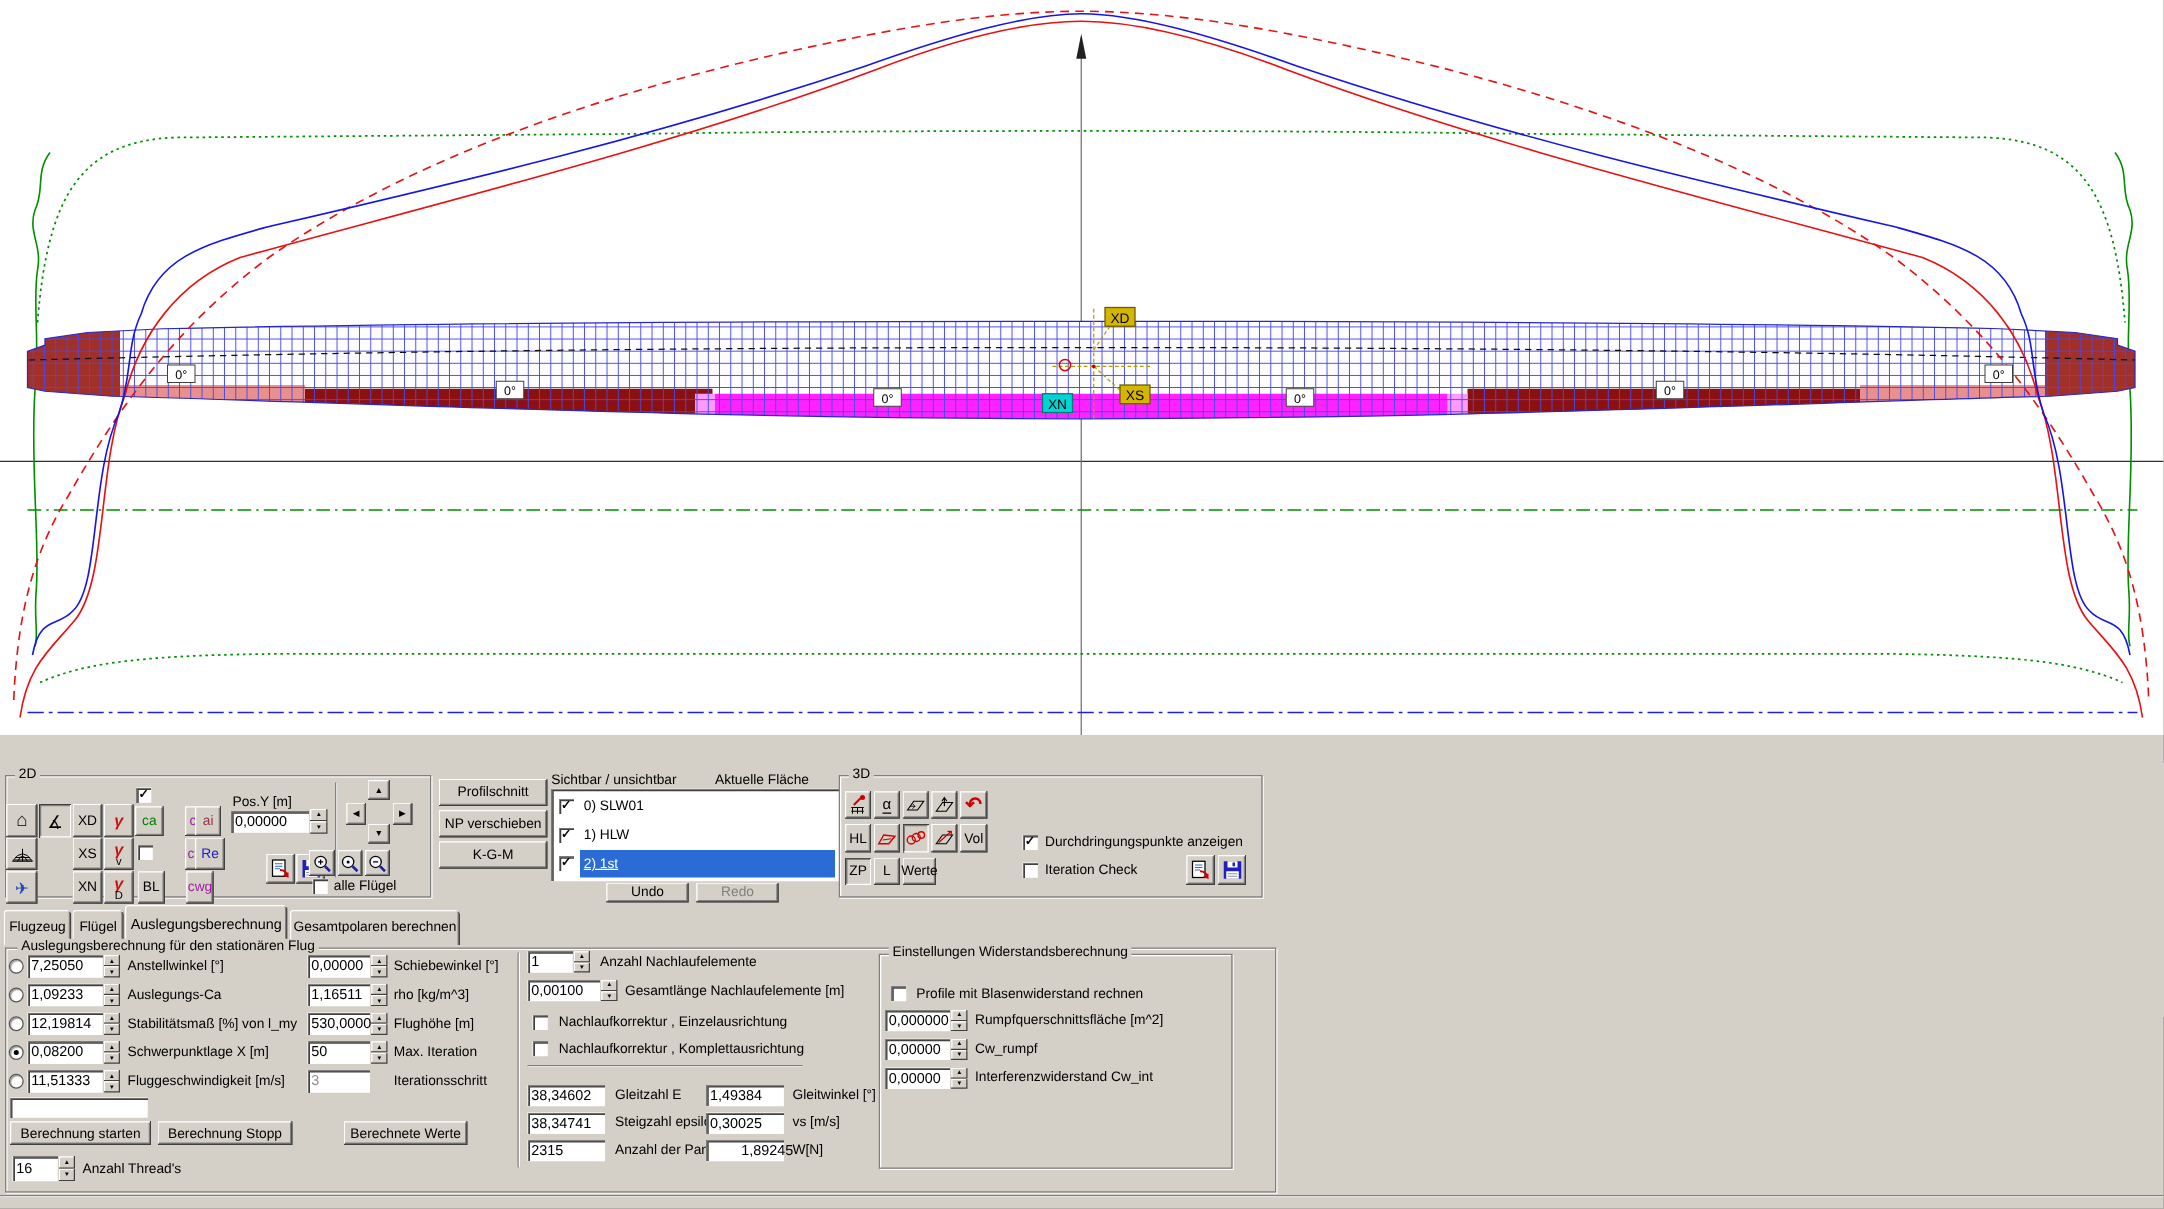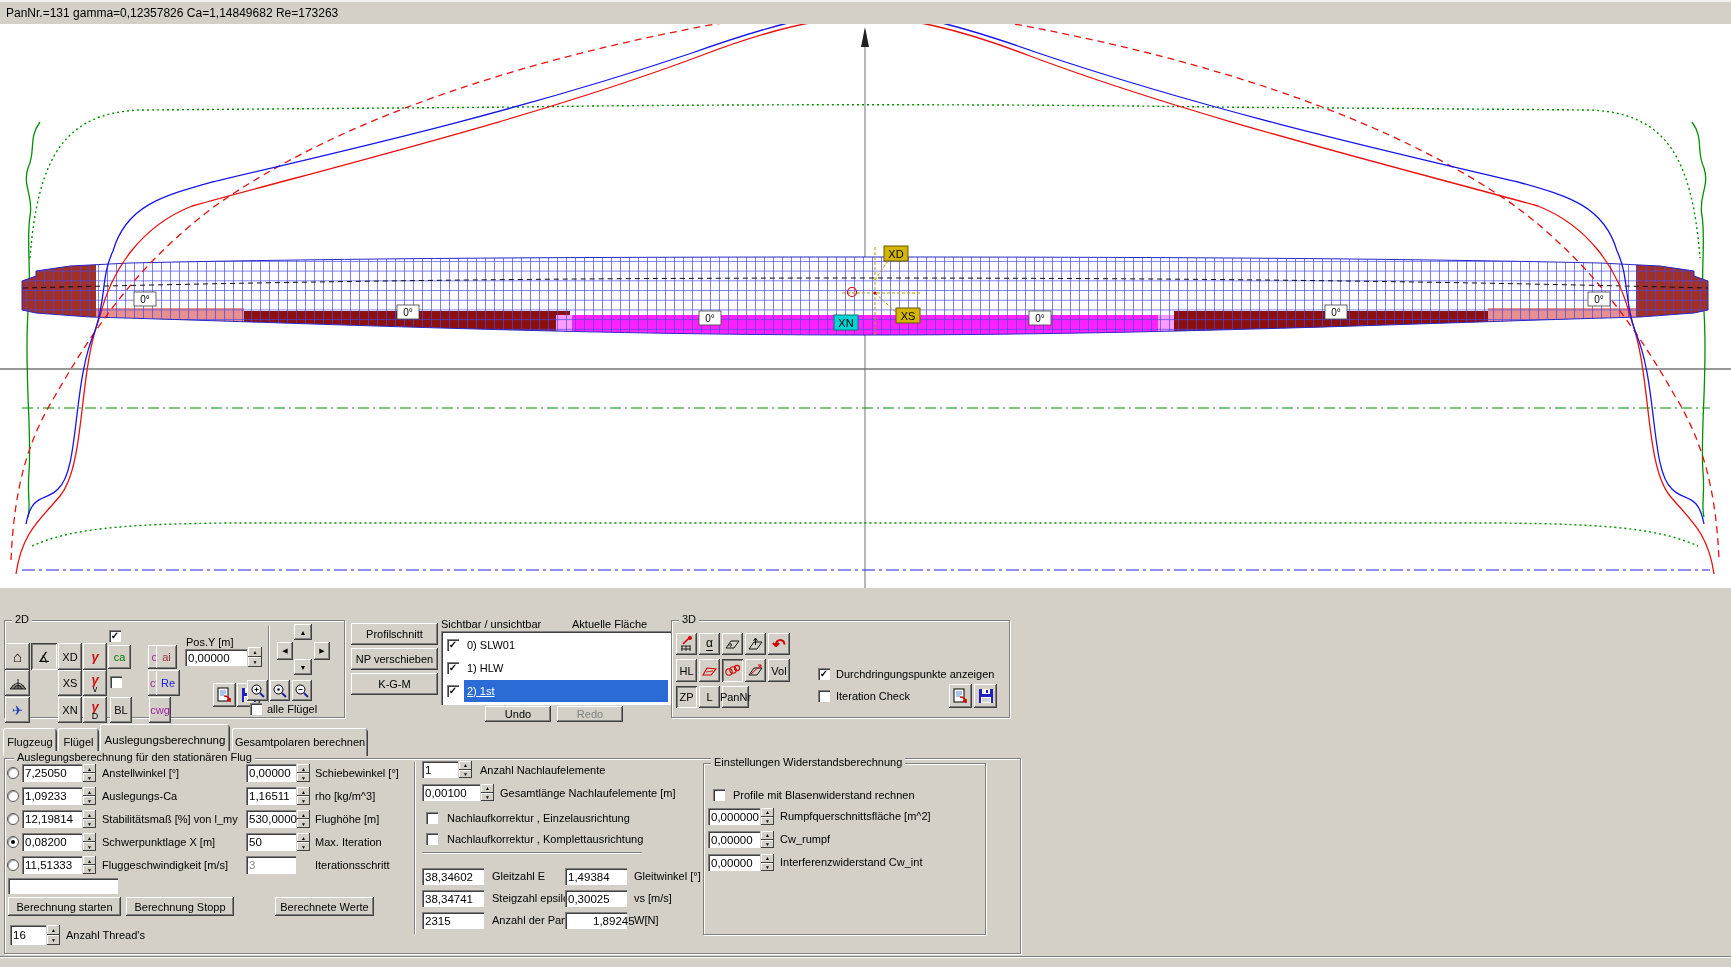--- a/index.html
+++ b/index.html
@@ -121,23 +121,20 @@
         <rect x="884" y="246" width="24" height="15" fill="#d4b500" stroke="#6b5900"></rect>
         <text x="896" y="258">XD</text>
         <rect x="896" y="308" width="24" height="15" fill="#d4b500" stroke="#6b5900"></rect>
         <text x="908" y="320">XS</text>
         <rect x="834" y="315" width="24" height="15" fill="#00d4d4" stroke="#007878"></rect>
         <text x="846" y="327">XN</text>
       </g>
     </svg>
   </div>
 
-  <div class="statusbar">
-    <div class="statustxt">PanNr.=131 gamma=0,12357826 Ca=1,14849682 Re=173263</div>
-  </div>
 
   <div class="gb" style="left:4px;top:620px;width:341px;height:98px;"></div>
   <div class="lg" style="left:12px;top:613px;">2D</div>
 
   <span class="cb" style="left:109px;top:630px;">
       <span class="ck">✓</span>
     </span>
 
   <div class="b" style="left:5px;top:643px;width:25px;height:27px;font-size:15px;">
       <span>⌂</span>
@@ -321,21 +318,21 @@
   <div class="b ic" style="left:745px;top:659px;width:21px;height:23px;">
     <svg width="17" height="13">
         <path d="M2,11 L7,4 L15,4 L10,11 Z" stroke="#000" fill="none" stroke-width="0.9"></path>
         <path d="M4,10 L14,1 m-3,0 l3,0 l0,3" stroke="#d00000" fill="none" stroke-width="1"></path>
       </svg>
   </div>
   <div class="b" style="left:768px;top:659px;width:22px;height:23px;">Vol</div>
 
   <div class="b bp" style="left:676px;top:686px;width:21px;height:22px;">ZP</div>
   <div class="b" style="left:699px;top:686px;width:21px;height:22px;">L</div>
-  <div class="b" style="left:722px;top:686px;width:27px;height:22px;">PanNr</div>
+  <div class="b" style="left:722px;top:686px;width:27px;height:22px;">Werte</div>
 
   <span class="cb" style="left:818px;top:668px;">
       <span class="ck">✓</span>
     </span>
   <div class="lbl" style="left:836px;top:668px;">Durchdringungspunkte anzeigen</div>
   <span class="cb" style="left:818px;top:690px;"></span>
   <div class="lbl" style="left:836px;top:690px;">Iteration Check</div>
 
   <div class="b ic" style="left:949px;top:684px;width:23px;height:24px;">
     <svg width="17" height="17">

